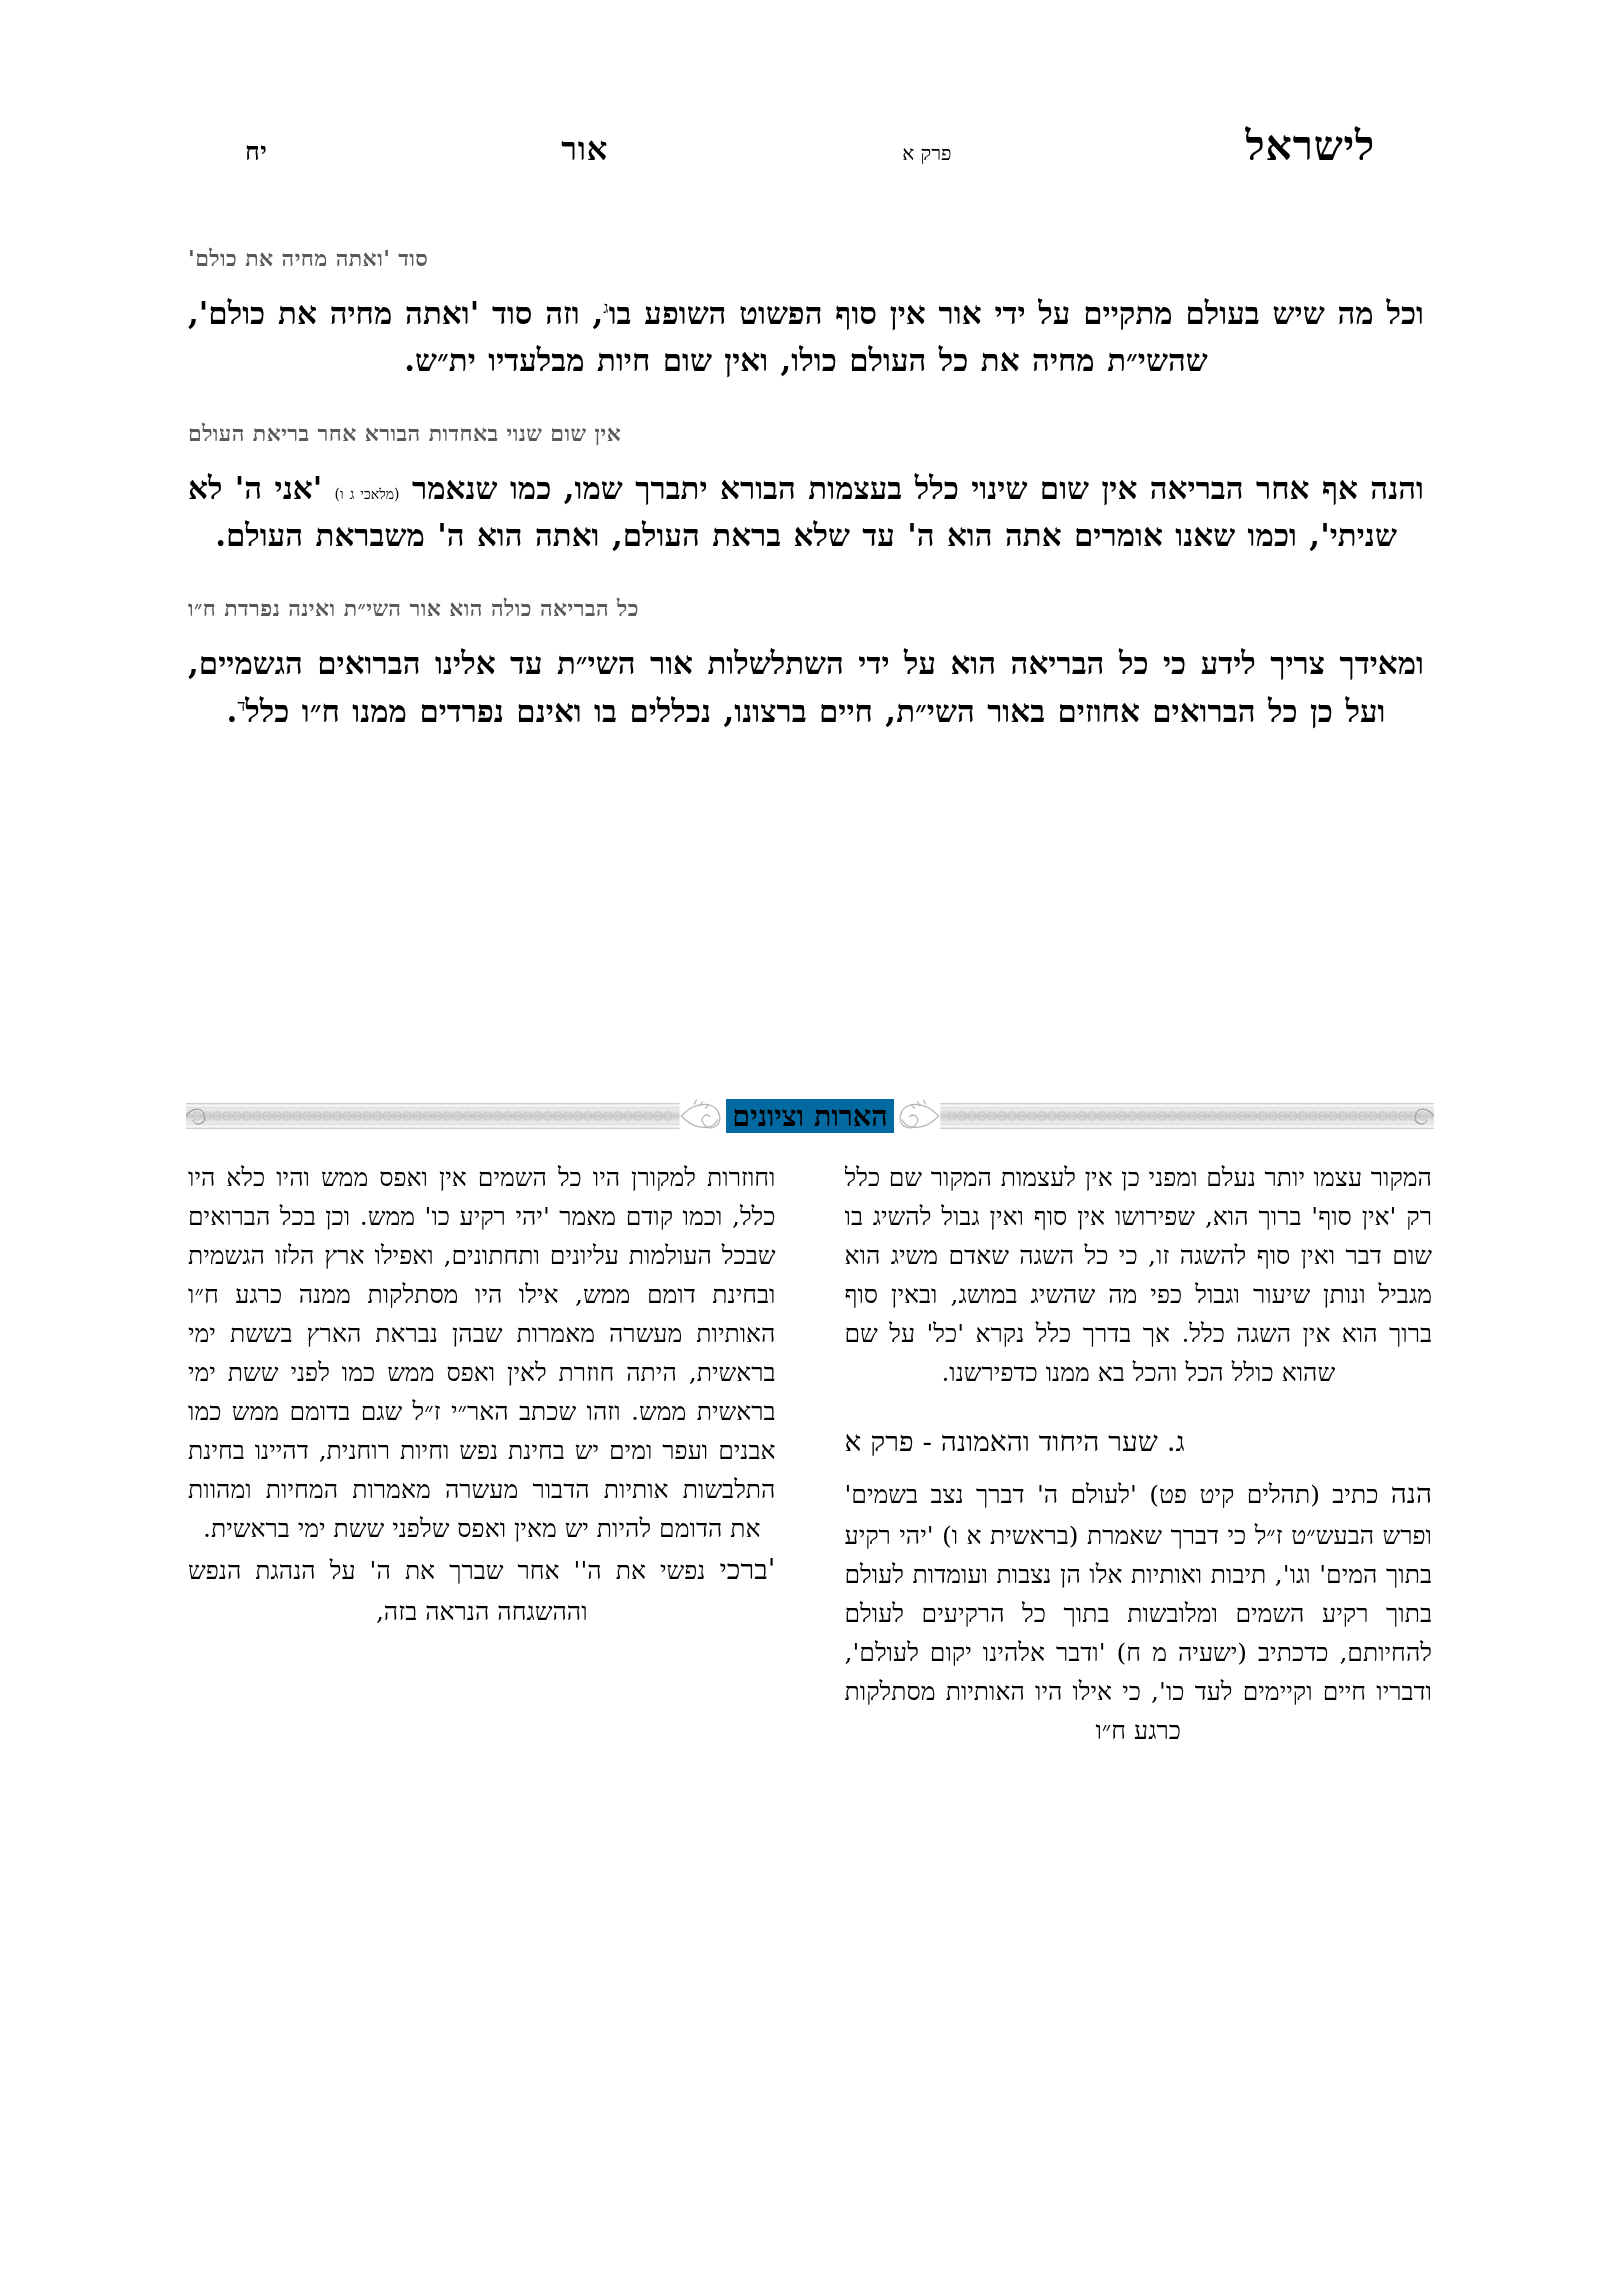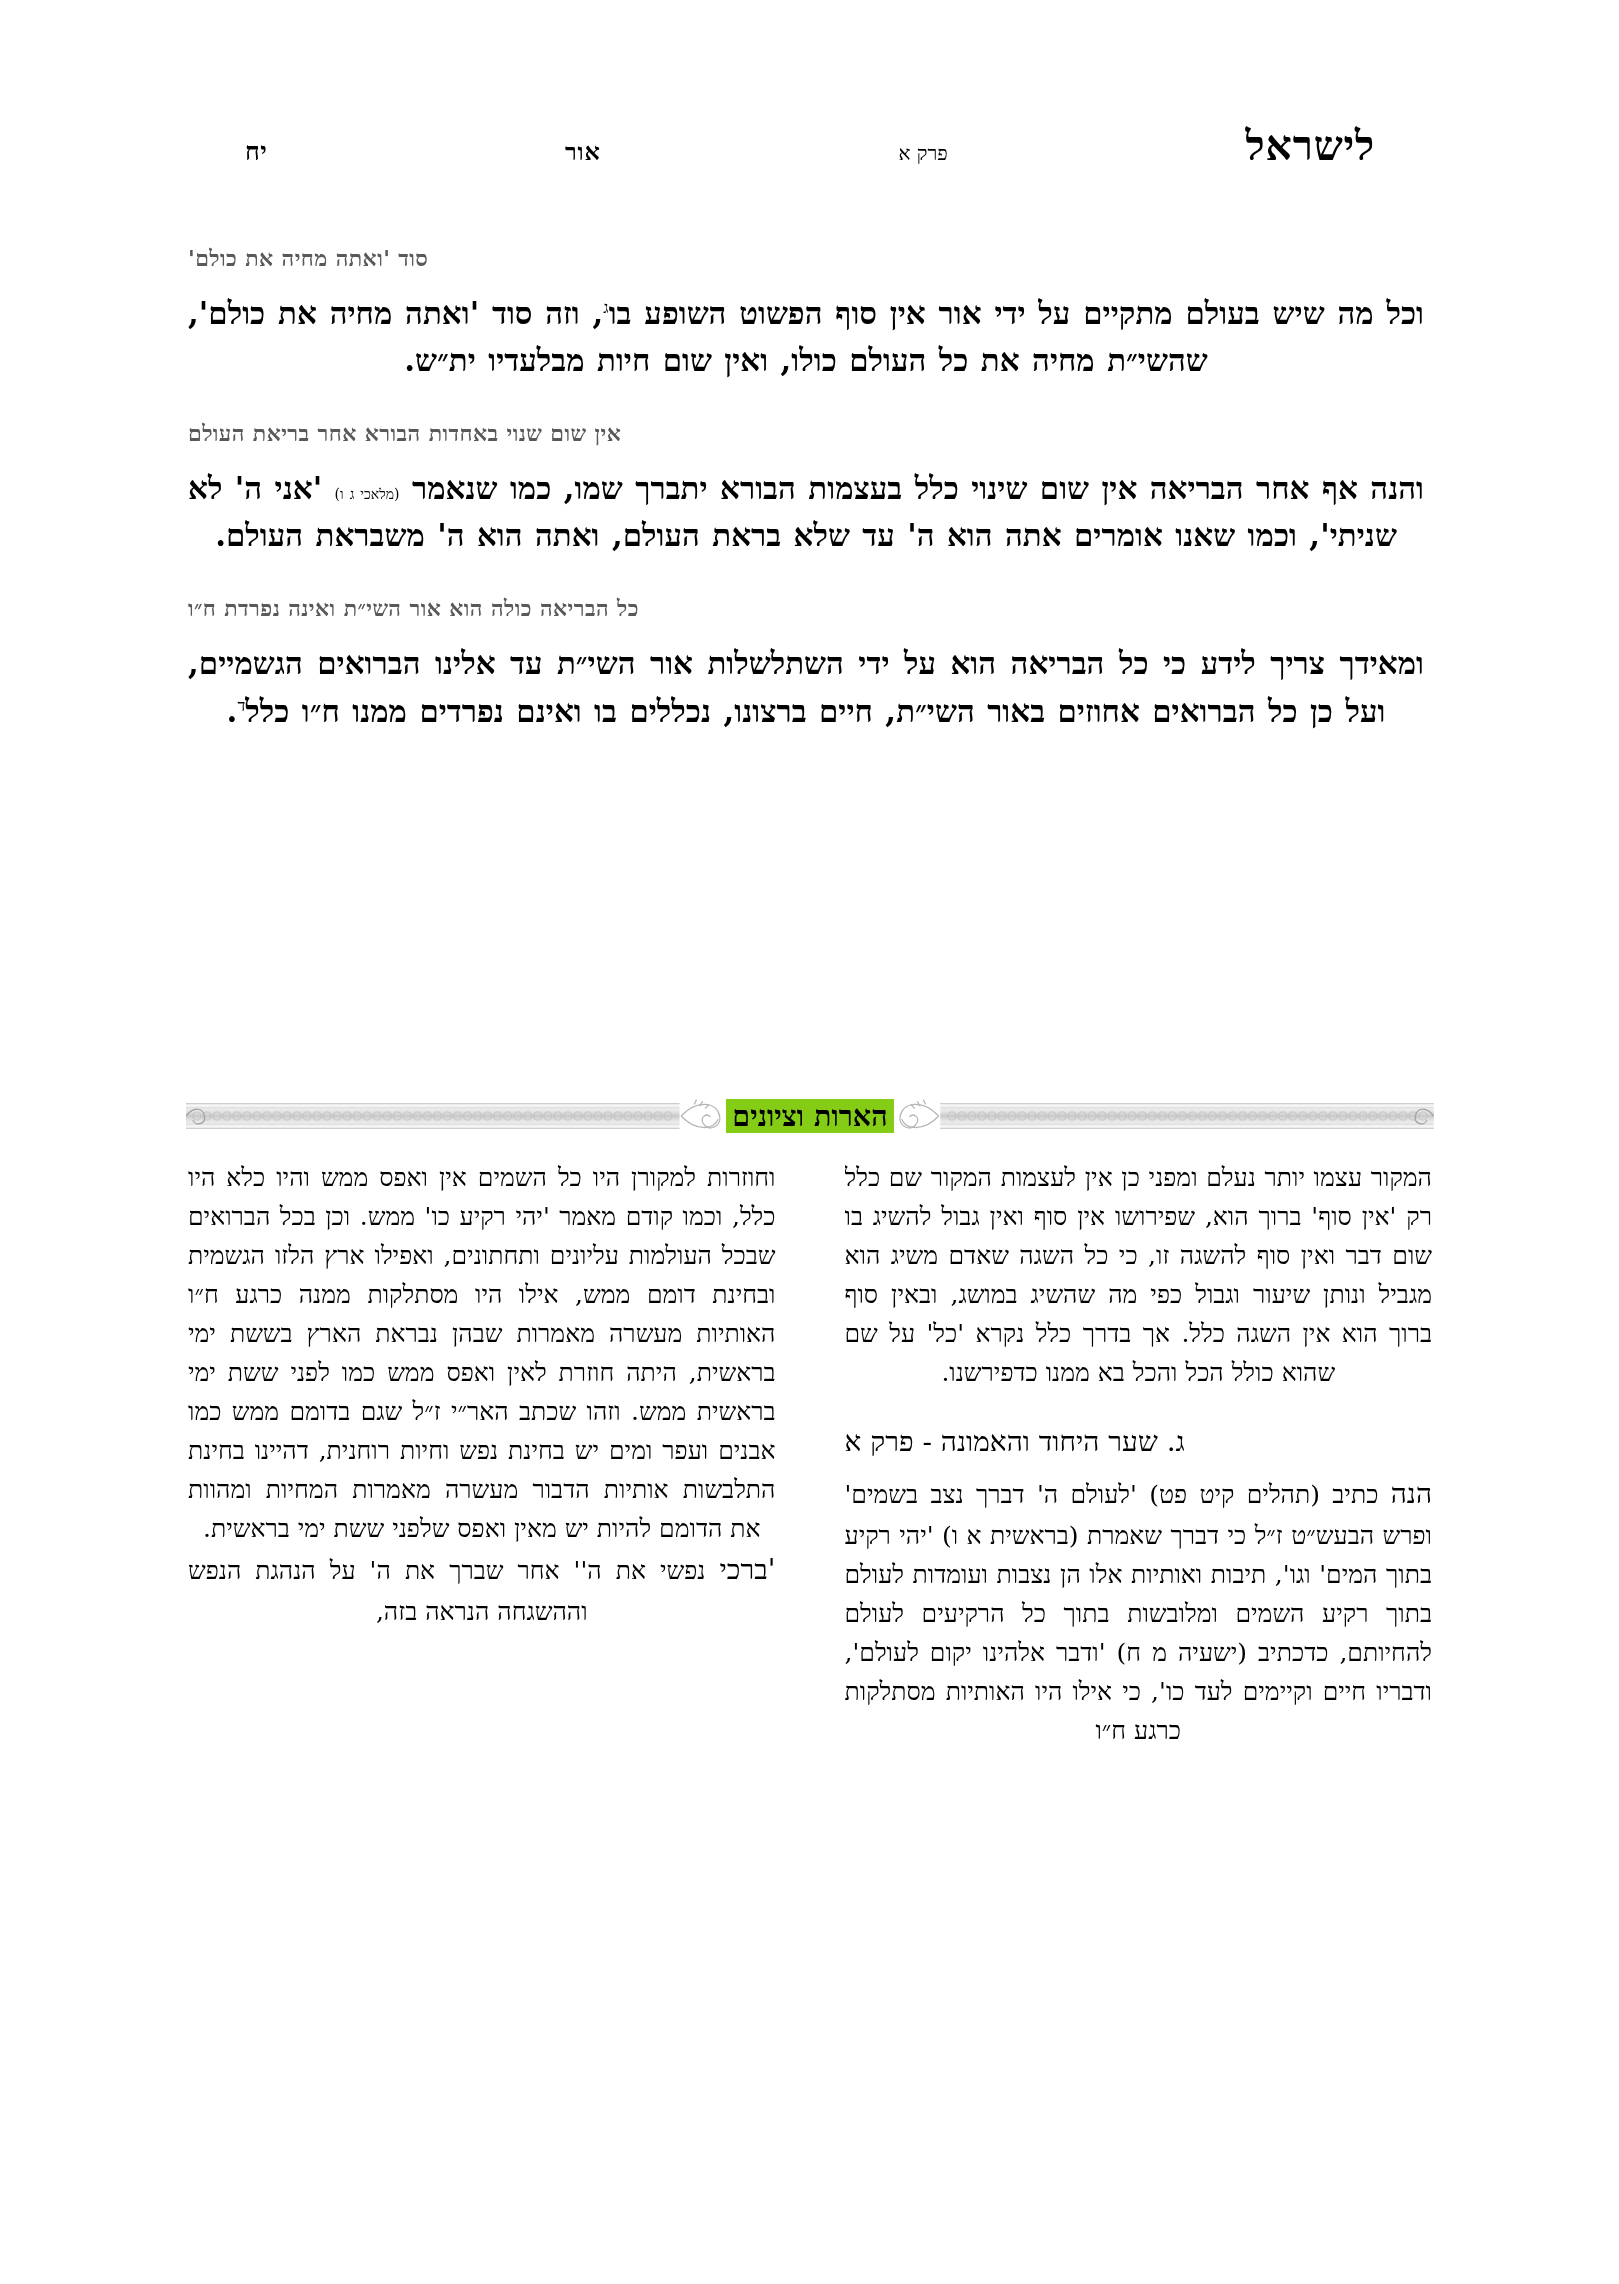--- a/index.html
+++ b/index.html
@@ -38,21 +38,21 @@
   }
   .hdr-folio {
     font-family: "DejaVu Serif", "Liberation Serif", serif;
     font-weight: 700;
     font-size: 25px;
     letter-spacing: 0.4px;
   }
   .hdr-book {
     font-family: "DejaVu Serif", "Liberation Serif", serif;
     font-weight: 700;
-    font-size: 24px;
+    font-size: 32px;
     letter-spacing: 0.8px;
   }
   .hdr-chapter {
     font-family: "DejaVu Serif", "Liberation Serif", serif;
     font-weight: 400;
     font-size: 20px;
   }
   .hdr-title {
     font-family: "DejaVu Serif", "Liberation Serif", serif;
     font-weight: 700;
@@ -119,21 +119,21 @@
     height: 36px;
     position: relative;
   }
   .divider-label {
     font-family: "DejaVu Serif", "Liberation Serif", serif;
     font-weight: 700;
     font-size: 28.6px;
     padding: 0 6.5px;
     white-space: nowrap;
     z-index: 3;
-    background: #84cc16;
+    background: #0369a1;
   }
 
   
   .notes-area {
     position: absolute;
     top: 1158px;
     right: 188px;
     left: 188px;
     height: 1061px;
     display: flex;

